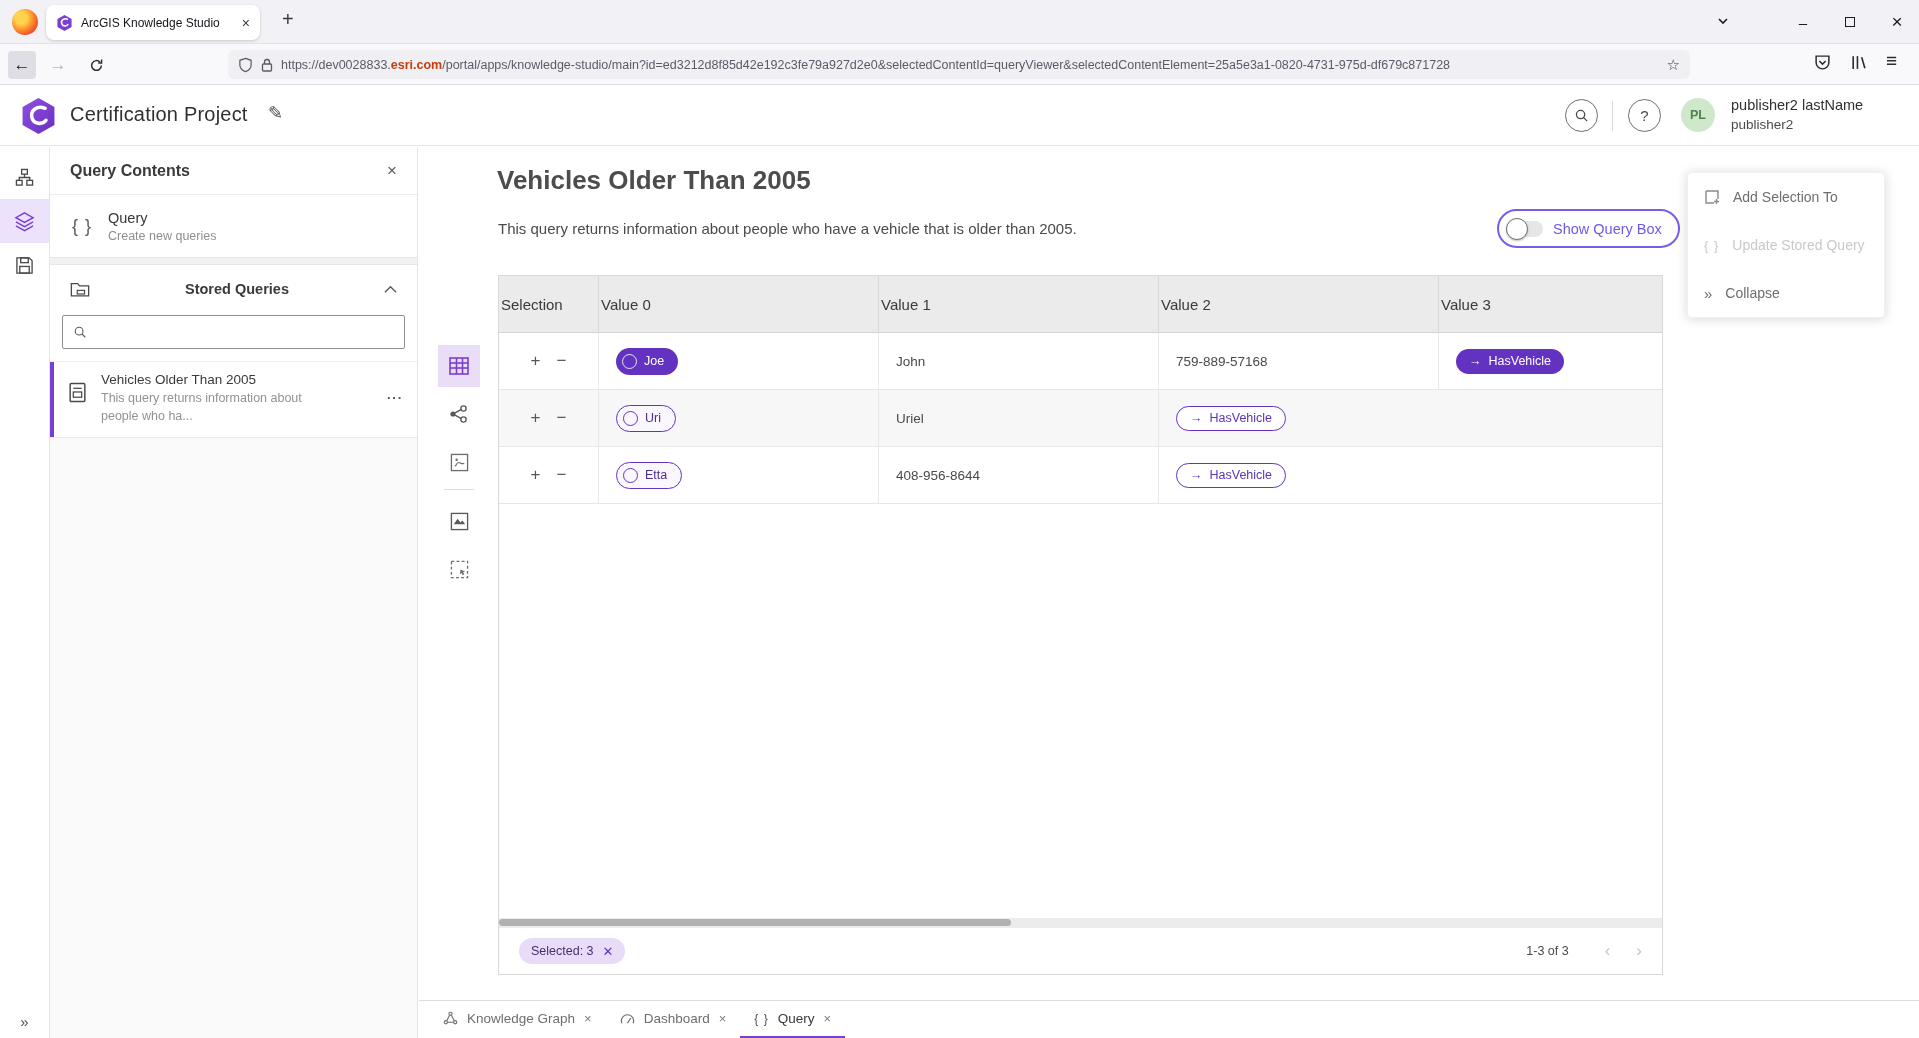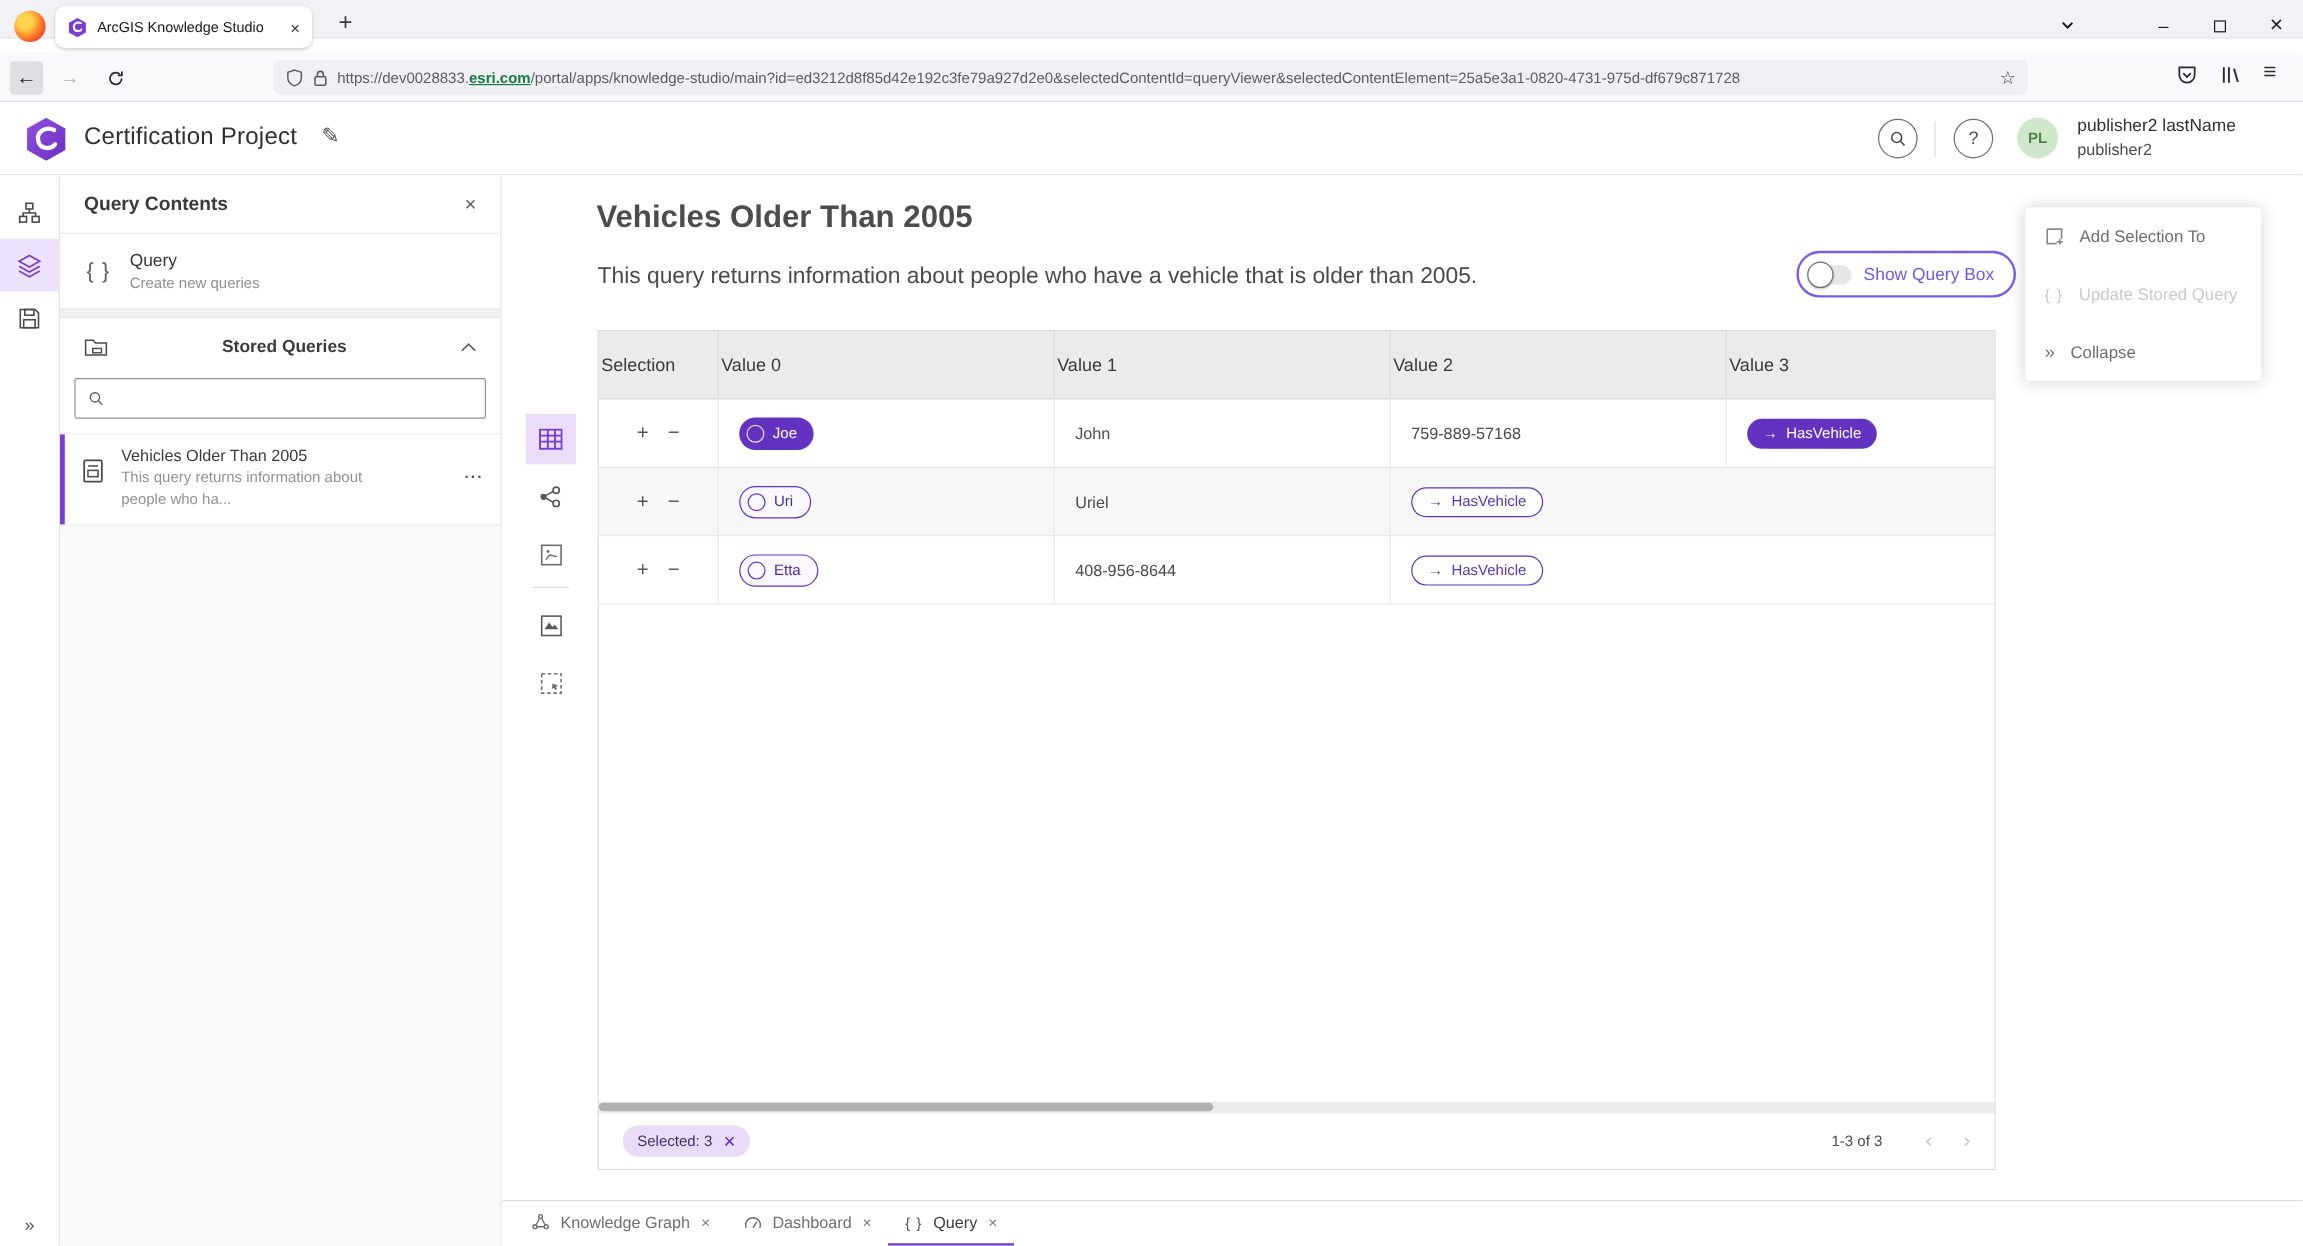--- a/index.html
+++ b/index.html
@@ -1,39 +1,39 @@
 <!DOCTYPE html>
 <html><head>
 <meta charset="utf-8">
 <style>
   * { margin:0; padding:0; box-sizing:border-box; }
   html,body { width:1919px; height:1038px; overflow:hidden; font-family:"Liberation Sans", sans-serif; background:#fff; }
 
   
-  .tabbar { position:absolute; top:0; left:0; width:1919px; height:32px; background:#f2f1f5; border-bottom:1px solid #e3e2e7; }
+  .tabbar { position:absolute; top:0; left:0; width:1919px; height:44px; background:#f2f1f5; border-bottom:1px solid #e3e2e7; }
   .fx-logo { position:absolute; left:12px; top:9px; width:26px; height:26px; border-radius:50%;
              background:radial-gradient(circle at 35% 35%, #ffd44d 0 25%, #ff9a2e 45%, #f2572c 70%, #d8386a 100%); }
   .tab { position:absolute; left:46px; top:5px; width:214px; height:35px; background:#fff; border-radius:8px;
          box-shadow:0 1px 3px rgba(0,0,0,.18); display:flex; align-items:center; gap:8px; padding:0 10px; }
   .tab-title { flex:1; font-size:12px; color:#15141a; white-space:nowrap; overflow:hidden; }
   .tab-close { color:#3a3a3a; font-size:14px; cursor:default; }
   .newtab { position:absolute; left:282px; top:8px; font-size:20px; color:#3a3a3a; }
   .tab-chevron { position:absolute; left:1716px; top:14px; }
   .winbtn { position:absolute; top:0; width:34px; height:44px; display:flex; align-items:center; justify-content:center; color:#1c1b22; font-size:15px; }
   .win-max-glyph { display:inline-block; width:10px; height:10px; border:1.4px solid #1c1b22; }
 
   .urlbar { position:absolute; top:44px; left:0; width:1919px; height:41px; background:#f9f8fb; border-bottom:1px solid #dfdee4; }
   .navbtn { position:absolute; top:7px; width:28px; height:28px; display:flex; align-items:center; justify-content:center; font-size:17px; border-radius:4px; }
   .nav-back { left:8px; background:#dfdee4; color:#1c1b22; }
   .nav-fwd  { left:44px; color:#b3b2b8; }
   .nav-reload { left:82px; }
   .url-field { position:absolute; left:228px; top:6px; width:1462px; height:29px; background:#f0eff4; border-radius:6px;
                display:flex; align-items:center; padding:0 10px; gap:8px; }
   .url-text { font-size:12.5px; color:#5b5b66; white-space:nowrap; overflow:hidden; flex:1; }
-  .url-text b { color:#15803d; font-weight:700;text-decoration:underline; }
+  .url-text b { color:#c2410c; font-weight:700; }
   .url-star { color:#3a3a3a; font-size:15px; }
   .tool-ic { position:absolute; top:10px; }
 
   
   .app-header { position:absolute; top:85px; left:0; width:1919px; height:61px; background:#fff; border-bottom:1px solid #e4e4e6; }
   .app-logo { position:absolute; left:20px; top:12px; }
   .app-title { position:absolute; left:70px; top:18px; font-size:20px; color:#303030; letter-spacing:.2px; }
   .edit-pencil { position:absolute; left:268px; top:17px; font-size:18px; color:#4a4a4a; transform:rotate(0deg); }
   .circle-btn { position:absolute; top:14px; width:33px; height:33px; border:1px solid #6e6e6e; border-radius:50%;
                 display:flex; align-items:center; justify-content:center; color:#4a4a4a; font-size:15px; }
@@ -69,21 +69,21 @@
   .stored-item { position:relative; display:flex; gap:14px; padding:10px 14px 12px 18px; border-top:1px solid #f0f0f0; border-bottom:1px solid #e9e9e9; }
   .stored-item::before { content:""; position:absolute; left:0; top:0; bottom:0; width:4px; background:#7a3fd1; }
   .si-title { font-size:13.5px; color:#3a3a3a; }
   .si-desc { font-size:12.5px; color:#929292; line-height:1.4; margin-top:3px; width:205px; }
   .si-menu { margin-left:auto; color:#4f4f4f; font-size:13px; font-weight:700; letter-spacing:1px; padding-top:18px; }
   .panel-rest { flex:1; background:#fafafa; }
 
   
   .main { position:absolute; left:419px; top:0; width:1500px; height:891px; background:#fff; }
   .main-title { position:absolute; left:78px; top:18px; font-size:26px; font-weight:600; color:#4c4c4c; }
-  .main-desc { position:absolute; left:79px; top:73px; font-size:19px; color:#4a4a4a; }
+  .main-desc { position:absolute; left:79px; top:73px; font-size:15px; color:#4a4a4a; }
   .toggle-pill { position:absolute; left:1078px; top:62px; height:39px; border:2px solid #7b5ce8; border-radius:20px;
                  display:flex; align-items:center; gap:10px; padding:0 16px 0 10px; }
   .toggle-track { position:relative; width:34px; height:16px; background:#e6e6e6; border-radius:8px; }
   .toggle-knob { position:absolute; left:-3px; top:-3px; width:22px; height:22px; border-radius:50%; background:#fff;
                  border:1.5px solid #707070; box-shadow:0 1px 2px rgba(0,0,0,.25); }
   .toggle-label { font-size:14.5px; color:#7058e2; }
 
   .icon-strip { position:absolute; left:19px; top:198px; width:42px; }
   .strip-btn { width:42px; height:42px; display:flex; align-items:center; justify-content:center; margin-bottom:6px; }
   .strip-btn.active { background:#e9ddf8; }

